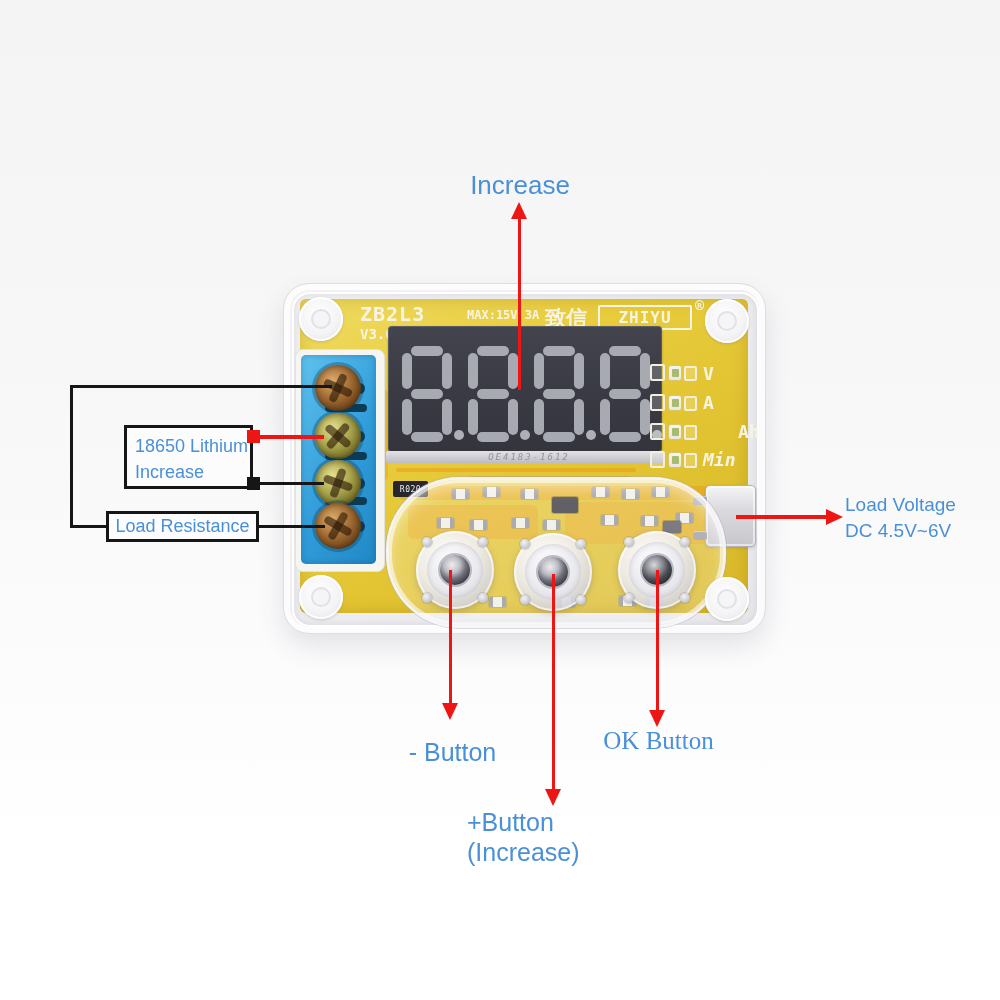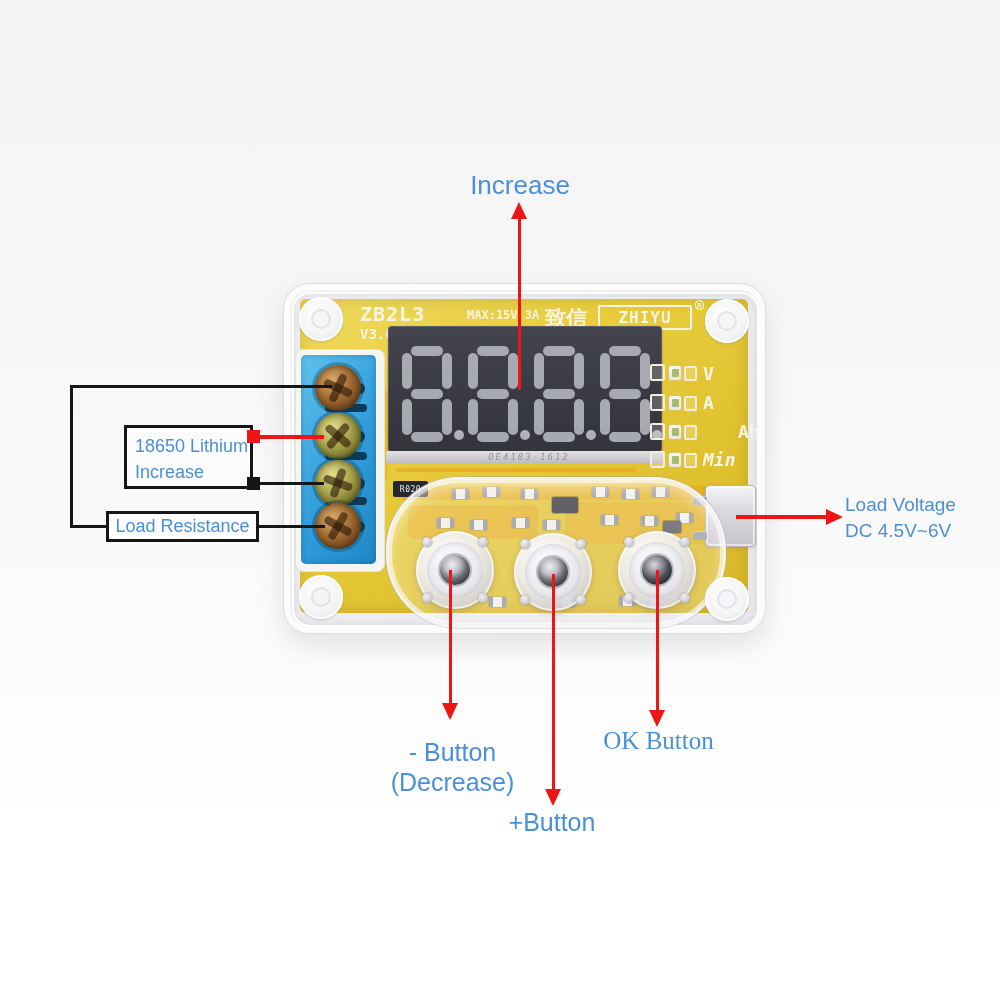--- a/index.html
+++ b/index.html
@@ -296,27 +296,27 @@
   <div class="tri" style="left:826px;top:509px;border-top:8px solid transparent;border-bottom:8px solid transparent;border-left:17px solid #ee1515;"></div>
   <div class="lbl" style="left:845px;top:492px;font-size:19px;line-height:26px;">
     <div>Load Voltage</div>
     <div>DC 4.5V~6V</div>
   </div>
 
   <div class="rline" style="left:449px;top:570px;width:3px;height:133px;"></div>
   <div class="tri" style="left:442px;top:703px;border-left:8px solid transparent;border-right:8px solid transparent;border-top:17px solid #ee1515;"></div>
   <div class="lbl" style="left:370px;top:721px;width:165px;text-align:center;font-size:25px;line-height:30px;margin-top:16px;">
     <div>- Button</div>
-    <div>(Decrease)</div>
   </div>
 
   <div class="rline" style="left:552px;top:574px;width:3px;height:215px;"></div>
   <div class="tri" style="left:545px;top:789px;border-left:8px solid transparent;border-right:8px solid transparent;border-top:17px solid #ee1515;"></div>
-  <div class="lbl" style="left:467px;top:807px;width:170px;text-align:center;font-size:25px;line-height:30px;">
+  <div class="lbl" style="left:467px;top:807px;width:170px;text-align:left;font-size:25px;line-height:30px;">
     <div>+Button</div>
+    <div>(Increase)</div>
   </div>
 
   <div class="rline" style="left:656px;top:570px;width:3px;height:140px;"></div>
   <div class="tri" style="left:649px;top:710px;border-left:8px solid transparent;border-right:8px solid transparent;border-top:17px solid #ee1515;"></div>
   <div class="lbl" style="left:576px;top:727px;width:165px;text-align:center;font-size:25px;font-family:Liberation Serif, serif;">
     <span>OK Button</span>
   </div>
 
 </div>
 

